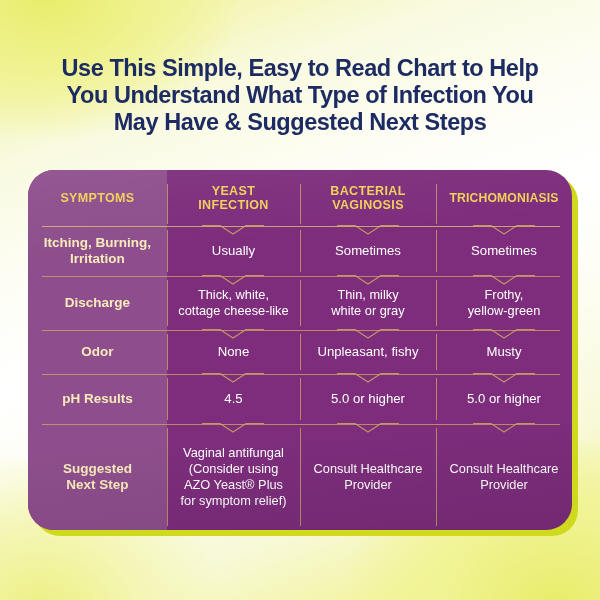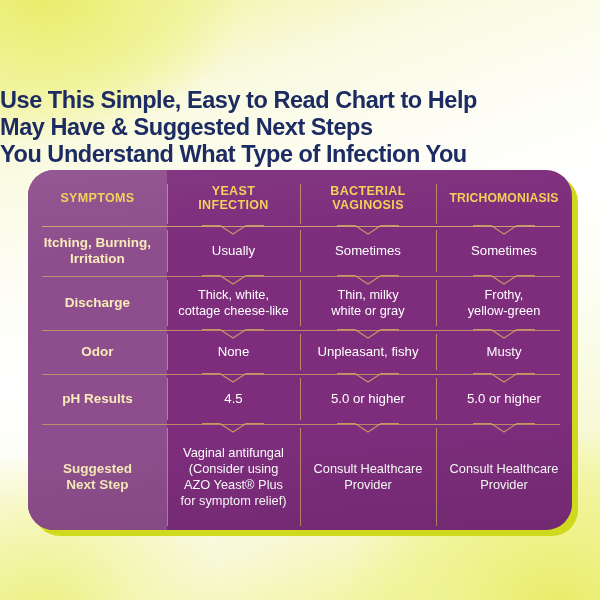--- a/index.html
+++ b/index.html
@@ -46,27 +46,27 @@
     left: -80px; bottom: -90px;
     width: 300px; height: 230px;
     background: radial-gradient(ellipse at 40% 70%, #ecef7c 0%, #f4f6b4 40%, rgba(248,249,215,0) 75%);
   }
 
   
   #title-block {
     position: absolute;
     left: 0; top: 55px;
     width: 600px;
+    text-align: center;
     color: #1d2b63;
     font-weight: bold;
     font-size: 23.5px;
     line-height: 27px;
     letter-spacing: -0.45px;
     font-family: "Liberation Sans", sans-serif;
-    margin-top: 32px;
   }
   #title-block .tline { display: block; white-space: nowrap; }
 
   
   #chart-panel-wrap {
     position: absolute;
     left: 28px; top: 170px;
     width: 544px; height: 360px;
   }
   #chart-shadow {
@@ -202,22 +202,22 @@
 </head>
 <body>
 
 <div id="bg-gradient"></div>
 <div id="bg-corner-tl"></div>
 <div id="bg-corner-bl"></div>
 <div id="bg-corner-br"></div>
 
 <div id="title-block">
   <span class="tline">Use This Simple, Easy to Read Chart to Help</span>
+  <span class="tline">You Understand What Type of Infection You</span>
   <span class="tline">May Have &amp; Suggested Next Steps</span>
-  <span class="tline">You Understand What Type of Infection You</span>
 </div>
 
 <div id="chart-panel-wrap">
   <div id="chart-shadow"></div>
   <div id="chart-panel">
     <div id="first-col-band"></div>
 
     <div id="grid">
 
       <div class="row row-head">

